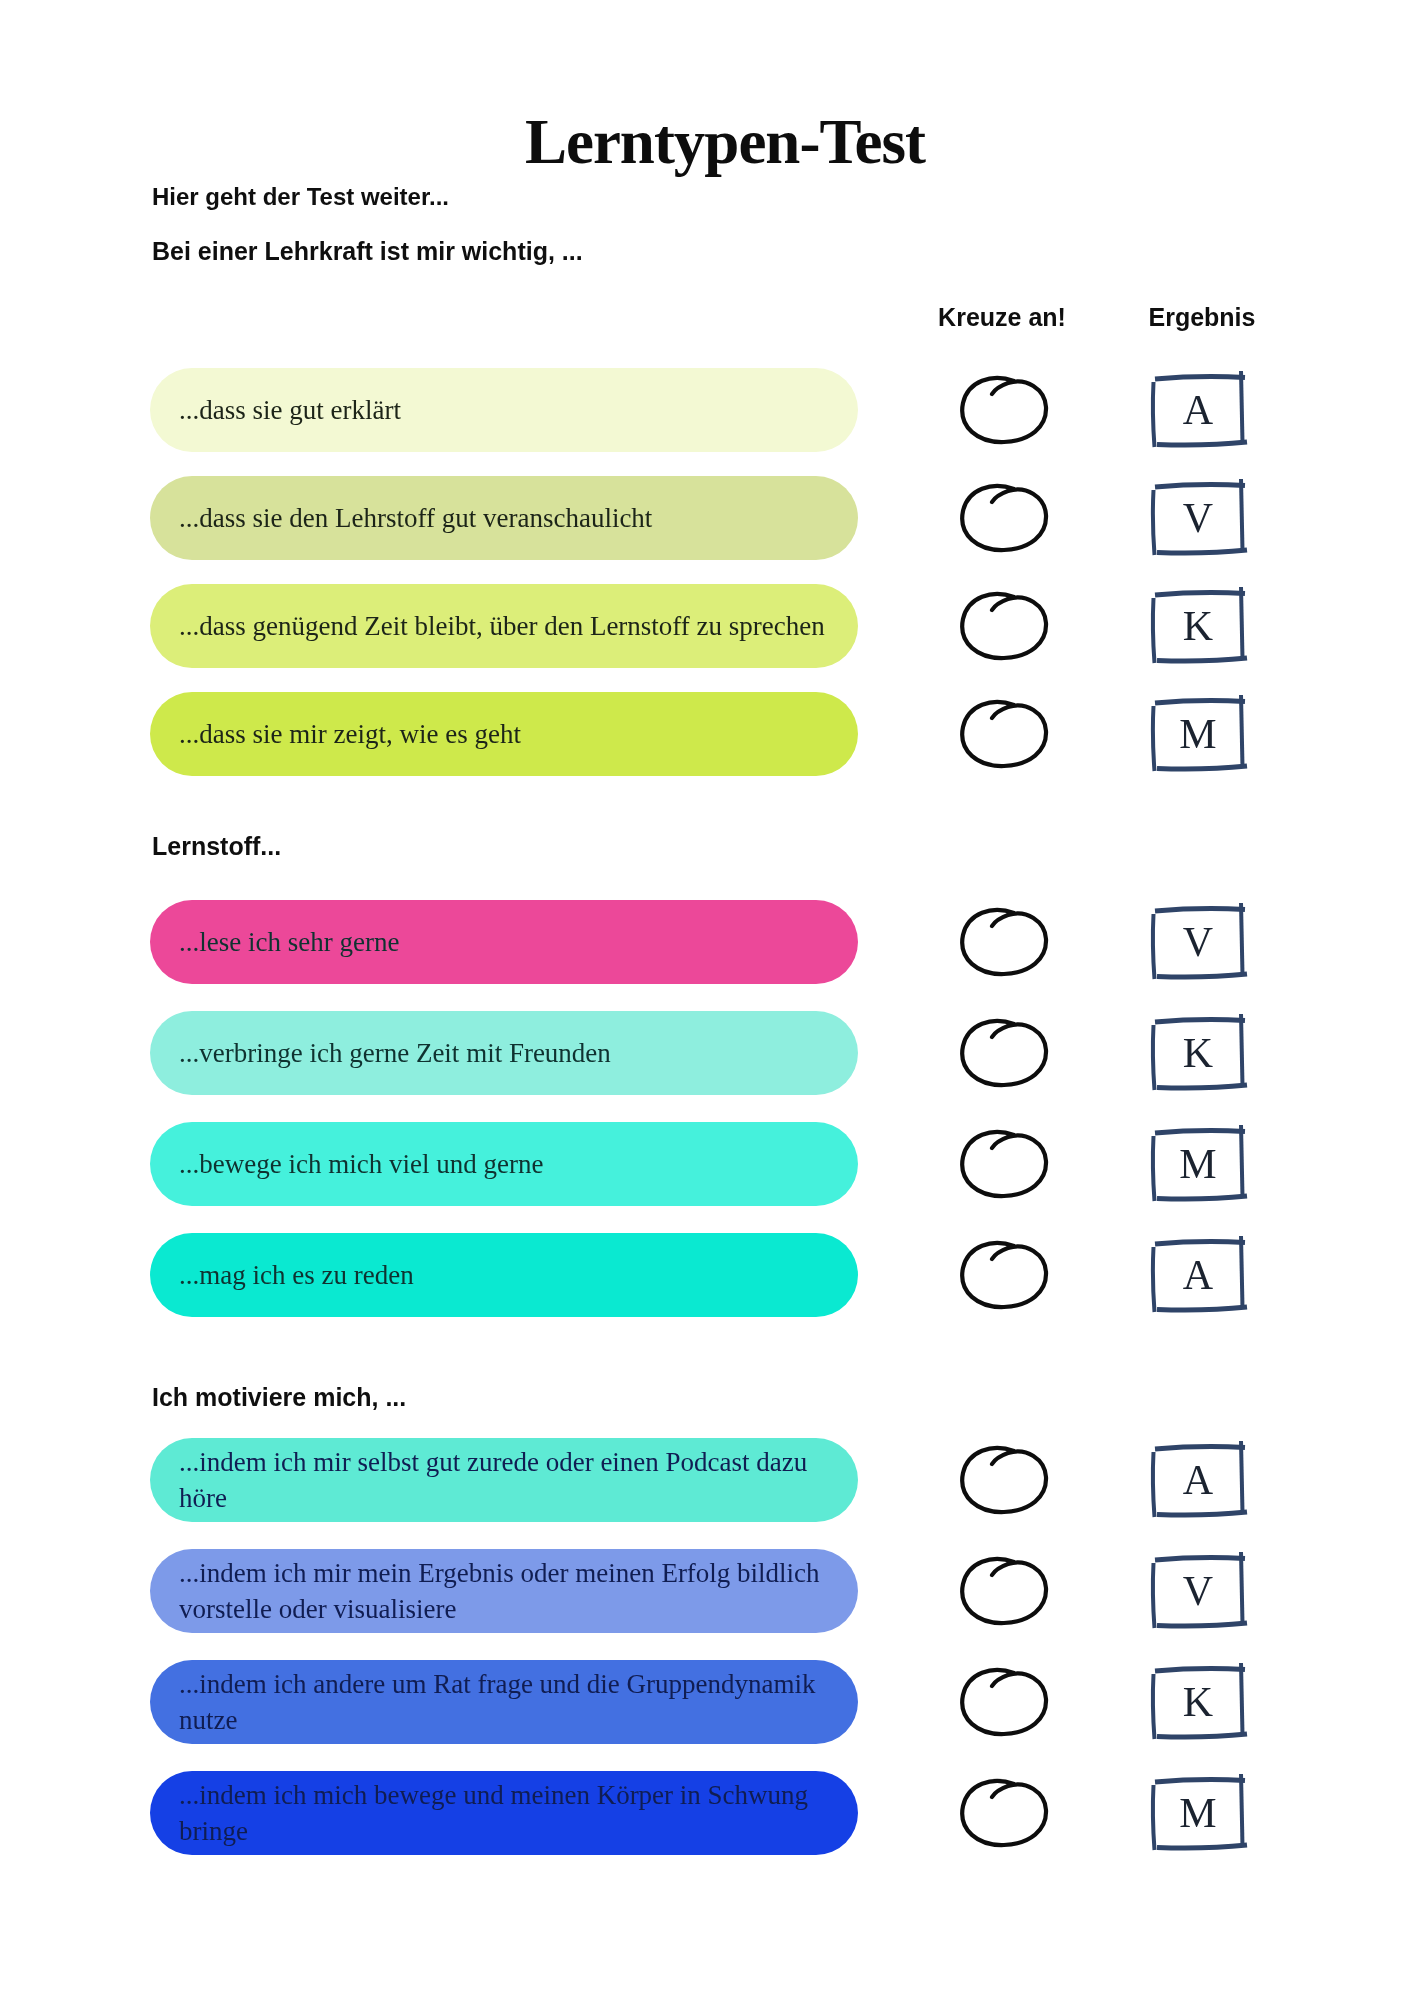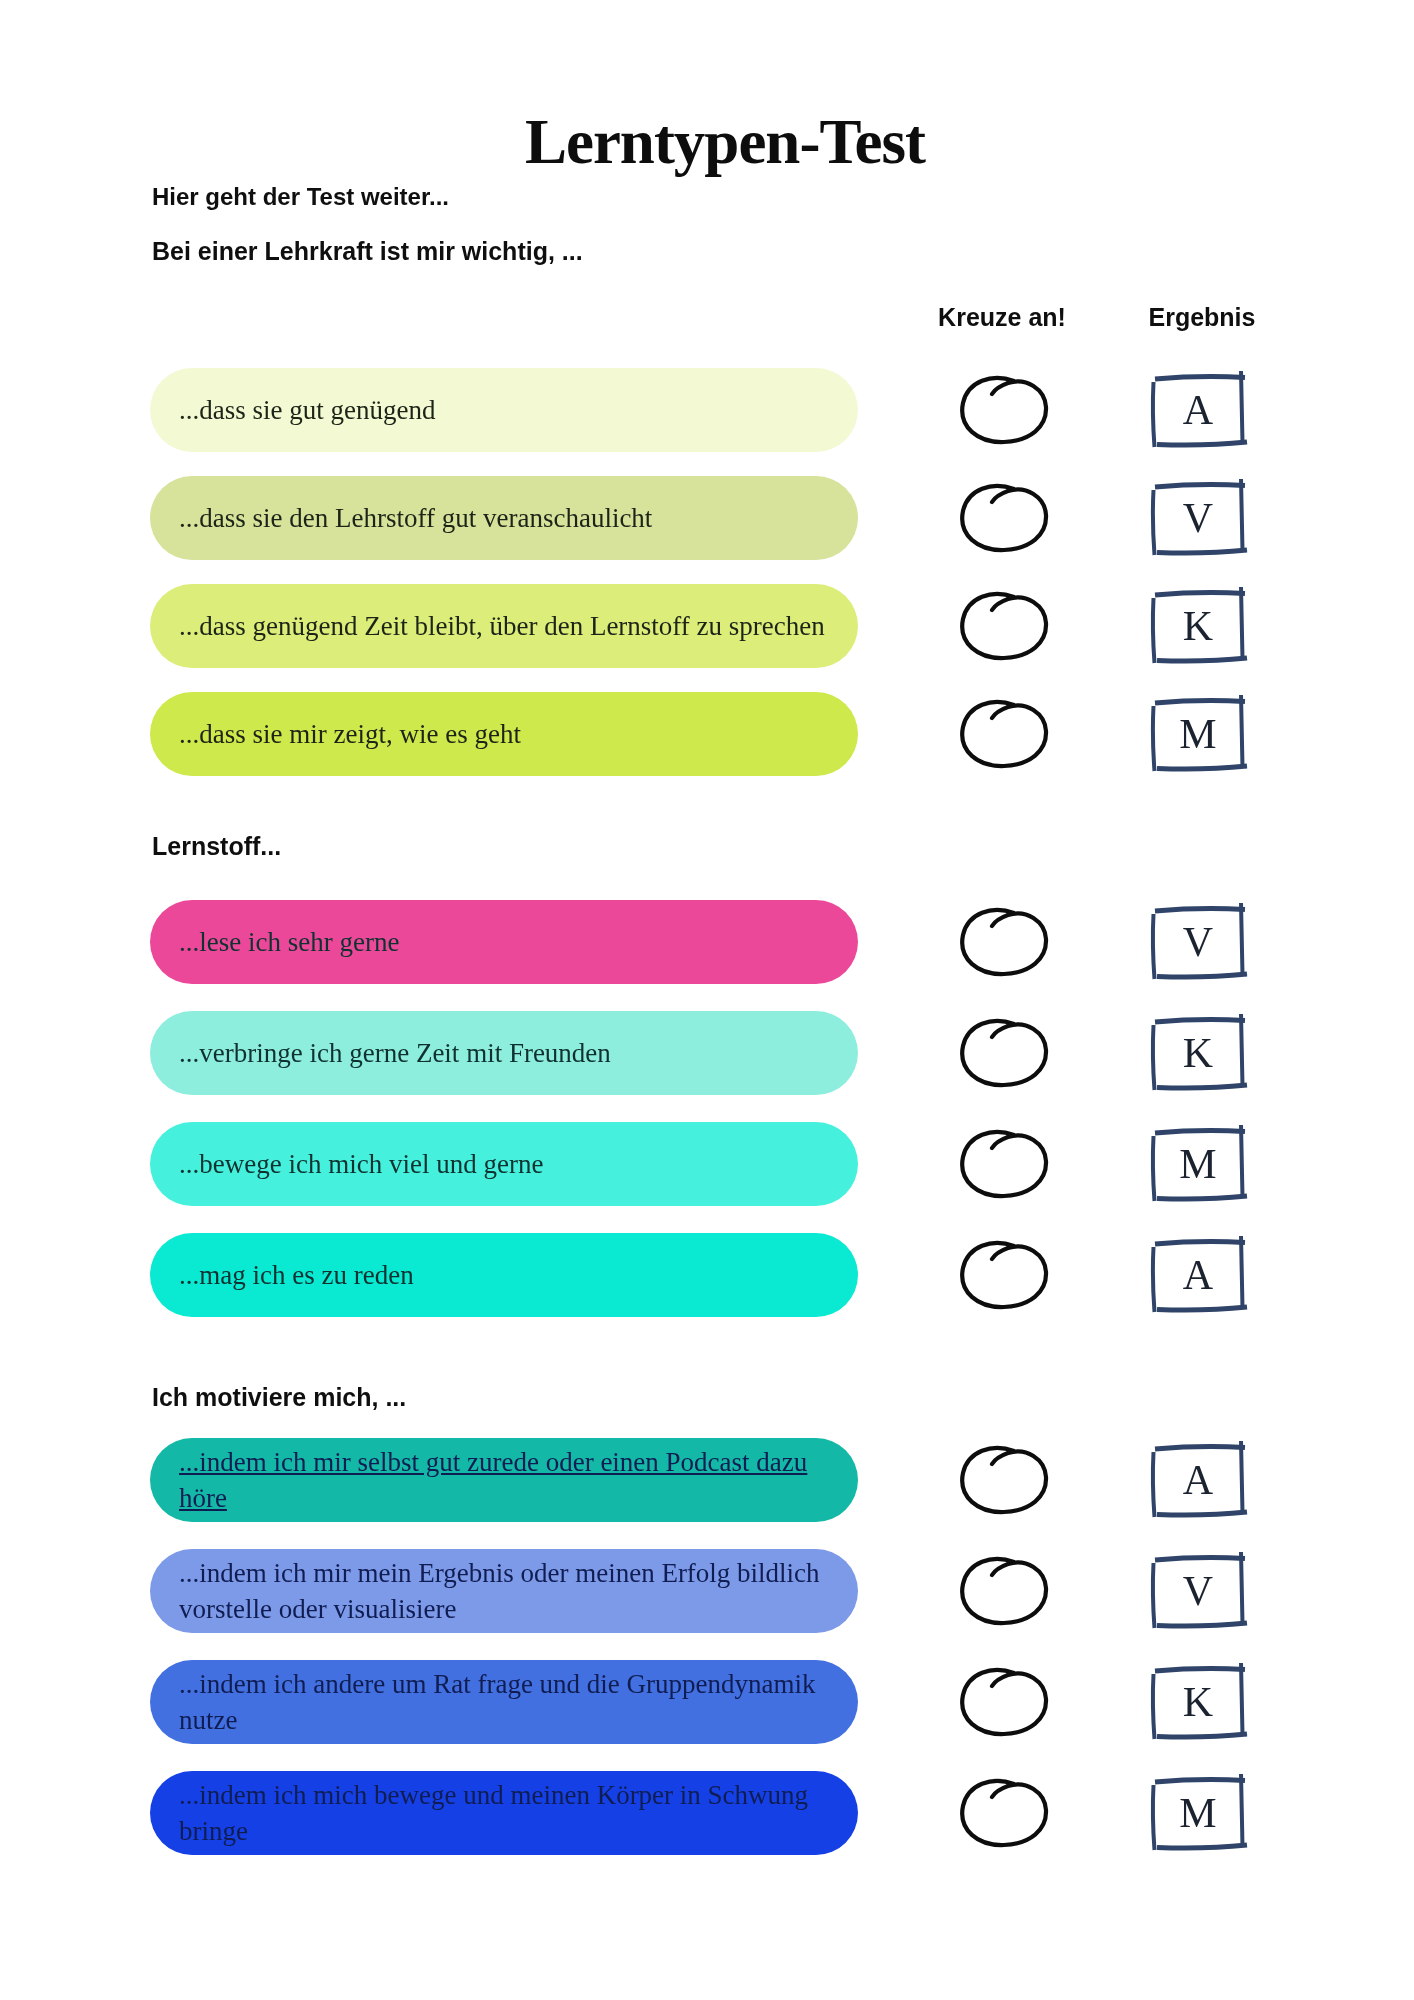--- a/index.html
+++ b/index.html
@@ -60,21 +60,21 @@
 <div class="page">
   <h1 class="title">Lerntypen-Test</h1>
   <div class="intro">Hier geht der Test weiter...</div>
 
   <div class="sec-header" id="sec1-header">Bei einer Lehrkraft ist mir wichtig, ...</div>
   <div class="col-header" id="col-check">Kreuze an!</div>
   <div class="col-header" id="col-result">Ergebnis</div>
   <div class="rows" id="rows-0">
       <div class="row">
     <div class="pill" style="background: rgb(243, 249, 211); color: rgb(28, 36, 24);">
-      <span>...dass sie gut genügend</span>
+      <span>...dass sie gut erklärt</span>
     </div>
     <div class="circle-cell">
       <svg width="96" height="78" viewBox="0 0 96 78">
         <path d="M60 10 C 38 2, 14 10, 9 32 C 4 56, 24 72, 50 71 C 76 70, 93 56, 92 36 C 91 18, 72 6, 54 12 C 47 14.5, 41 18, 38 23" fill="none" stroke="var(--circle-stroke, #0d0d0d)" stroke-width="4.2" stroke-linecap="round"></path>
       </svg>
     </div>
     <div class="box-cell">
       <svg width="104" height="82" viewBox="0 0 104 82">
         <path d="M9 10 C 38 7.5, 72 7, 99 8.5" fill="none" stroke="var(--box-stroke, #2f4468)" stroke-width="5"></path>
         <path d="M95 2 L96.5 74" fill="none" stroke="var(--box-stroke, #2f4468)" stroke-width="4"></path>
@@ -219,21 +219,21 @@
         <path d="M8.5 78 C 7 58, 6.5 32, 7.5 13" fill="none" stroke="var(--box-stroke, #2f4468)" stroke-width="4"></path>
       </svg>
       <span class="letter">A</span>
     </div>
   </div>
     </div>
 
   <div class="sec-header" id="sec3-header">Ich motiviere mich, ...</div>
   <div class="rows" id="rows-2">
       <div class="row">
-    <div class="pill" style="background: #14b8a6; color: rgb(16, 29, 82); text-decoration: underline;">
+    <div class="pill" style="background: #5eead4; color: rgb(16, 29, 82);">
       <span>...indem ich mir selbst gut zurede oder einen Podcast dazu höre</span>
     </div>
     <div class="circle-cell">
       <svg width="96" height="78" viewBox="0 0 96 78">
         <path d="M60 10 C 38 2, 14 10, 9 32 C 4 56, 24 72, 50 71 C 76 70, 93 56, 92 36 C 91 18, 72 6, 54 12 C 47 14.5, 41 18, 38 23" fill="none" stroke="var(--circle-stroke, #0d0d0d)" stroke-width="4.2" stroke-linecap="round"></path>
       </svg>
     </div>
     <div class="box-cell">
       <svg width="104" height="82" viewBox="0 0 104 82">
         <path d="M9 10 C 38 7.5, 72 7, 99 8.5" fill="none" stroke="var(--box-stroke, #2f4468)" stroke-width="5"></path>

